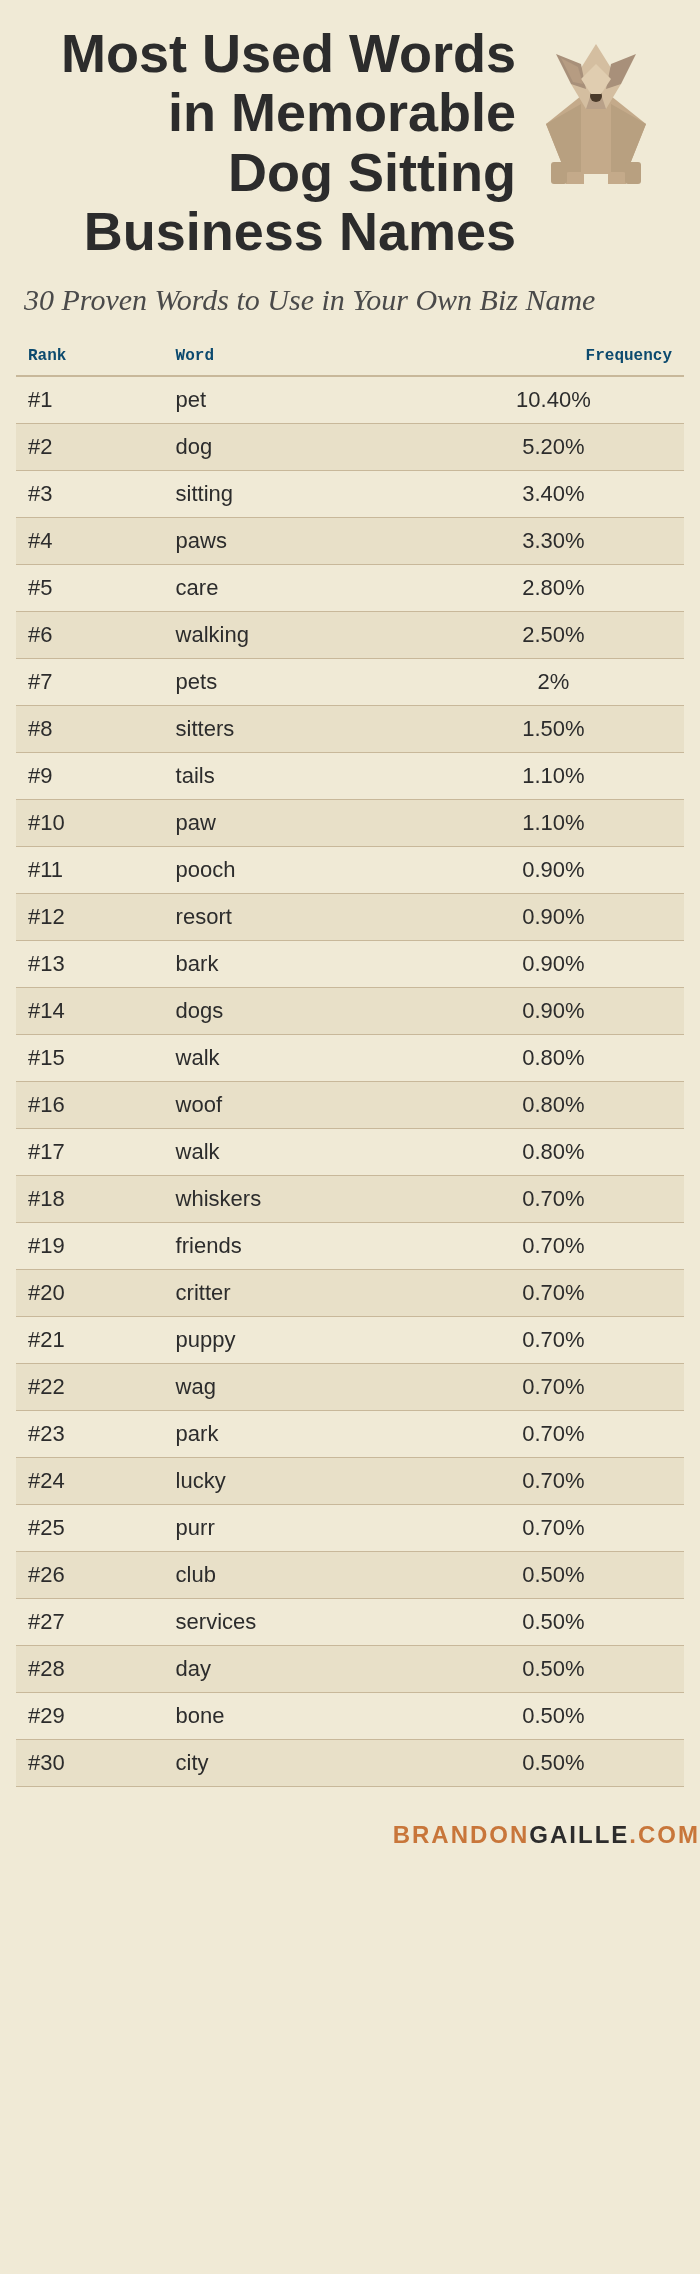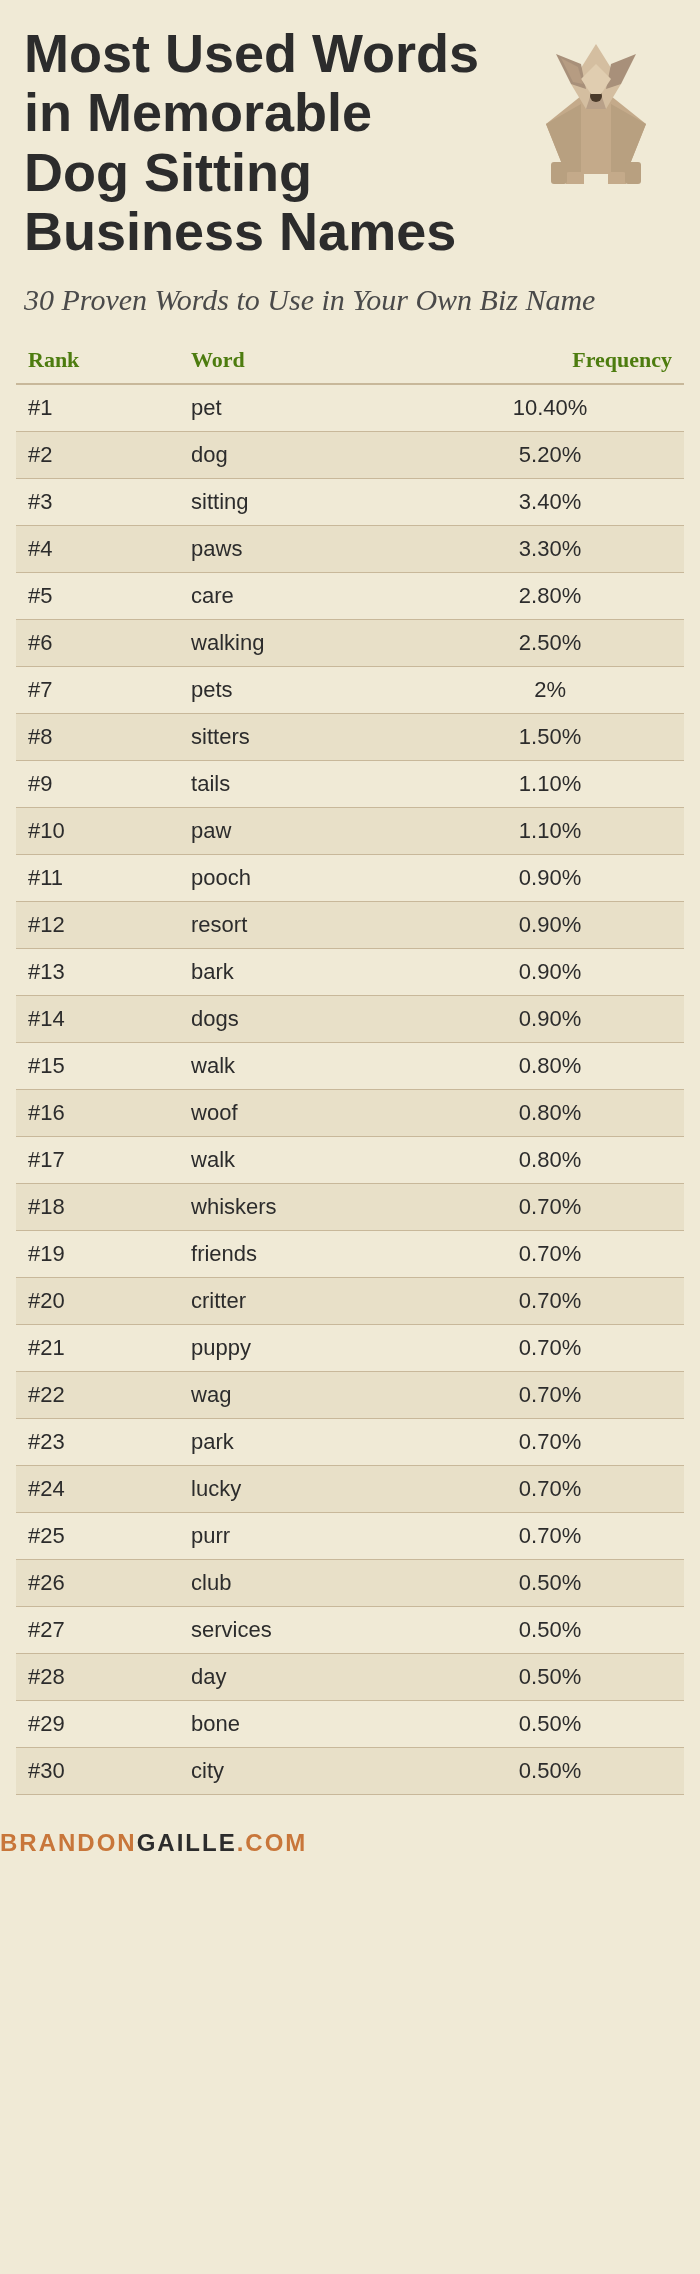--- a/index.html
+++ b/index.html
@@ -14,20 +14,21 @@
       padding: 0;
     }
     .header {
       display: flex;
       align-items: flex-start;
       justify-content: space-between;
       padding: 24px 24px 8px 24px;
     }
     .title-block {
       flex: 1;
+      text-align: right;
     }
     .main-title {
       font-size: 54px;
       font-weight: 900;
       line-height: 1.1;
       color: #2c2c2c;
       font-family: Arial, Helvetica, sans-serif;
     }
     .dog-icon {
       width: 160px;
@@ -51,23 +52,23 @@
       border-collapse: collapse;
       font-size: 22px;
     }
     thead tr {
       border-bottom: 2px solid #c8b89a;
     }
     thead th {
       padding: 10px 12px;
       text-align: left;
       font-weight: bold;
-      font-family: Liberation Serif, serif;
-      font-size: 22px;
-      color: #4d7c0f;
+      font-family: Liberation Mono, monospace;
+      font-size: 16px;
+      color: #0c4a6e;
     }
     thead th:last-child {
       text-align: right;
     }
     tbody tr {
       border-bottom: 1px solid #c8b89a;
     }
     tbody tr:nth-child(even) {
       background-color: #e8e0c8;
     }
@@ -77,21 +78,21 @@
     tbody td {
       padding: 10px 12px;
       font-family: Arial, sans-serif;
       font-size: 22px;
       color: #2c2c2c;
     }
     tbody td:last-child {
       text-align: center;
     }
     .footer {
-      text-align: left;
+      text-align: right;
       padding: 18px 0 18px 0;
       font-size: 24px;
       font-weight: bold;
       font-family: Arial, sans-serif;
       letter-spacing: 2px;
     }
     .footer-brand {
       color: #c8763a;
     }
     .footer-gaille {

